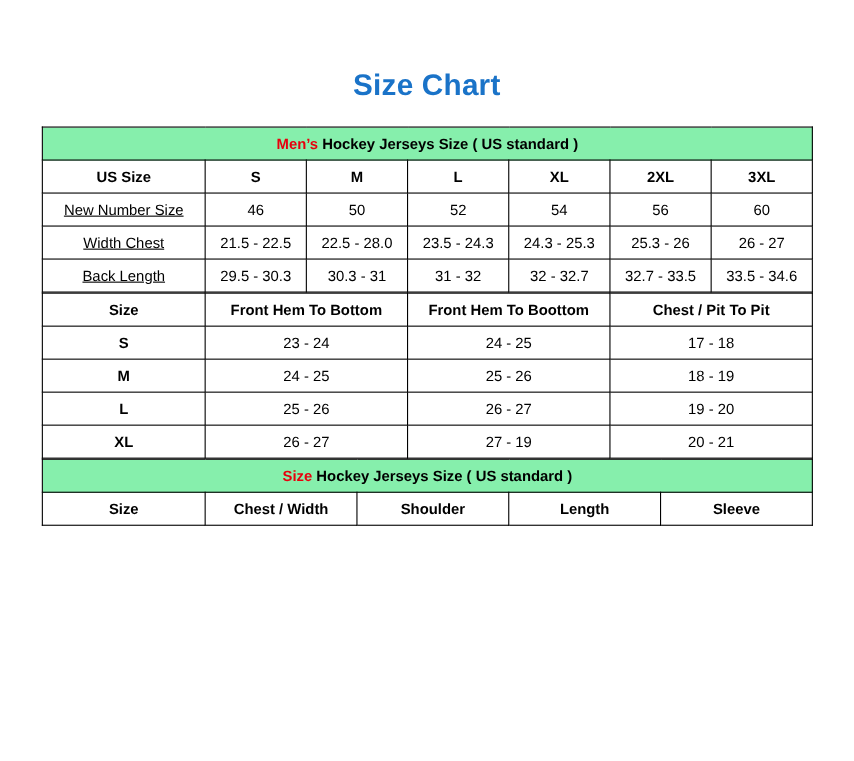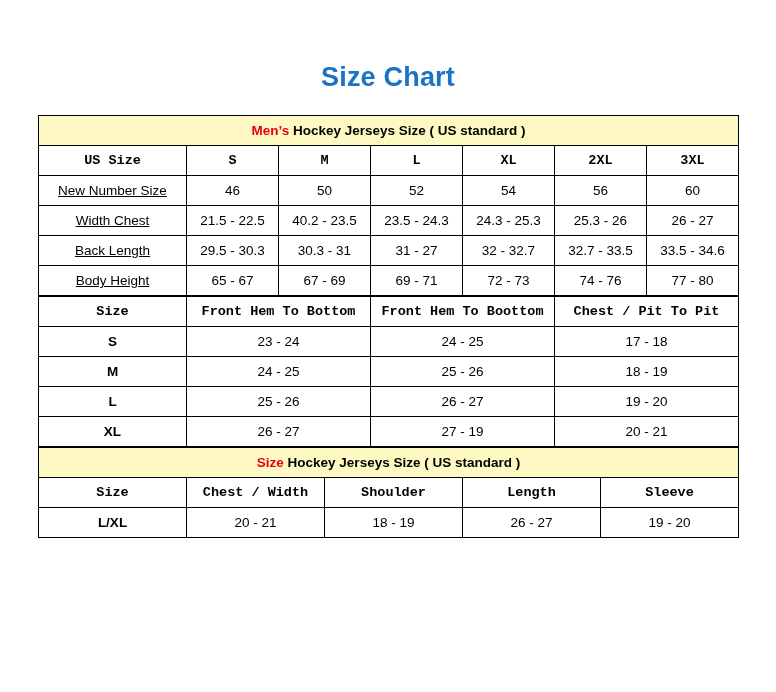--- a/index.html
+++ b/index.html
@@ -37,31 +37,30 @@
   }
   table.size-table td {
     border: 1px solid #000000;
     text-align: center;
     vertical-align: middle;
     font-size: 13.5px;
     height: 29px;
     padding: 0 2px;
   }
   td.section-header {
-    background: #fef9c3;
+    background: #86efac;
     font-weight: bold;
     font-size: 15px;
     height: 33px;
   }
   td.section-header .accent {
     color: #e8000d;
   }
   td.col-head {
     font-weight: bold;
-    font-family: Liberation Mono, monospace;
   }
   td.row-head {
     font-weight: normal;
     text-decoration: underline;
   }
   td.row-head-bold {
     font-weight: bold;
   }
 </style>
 </head>
@@ -101,43 +100,34 @@
           <td>46</td>
           <td>50</td>
           <td>52</td>
           <td>54</td>
           <td>56</td>
           <td>60</td>
         </tr>
         <tr>
           <td class="row-head">Width Chest</td>
           <td>21.5 - 22.5</td>
-          <td>40.2 - 23.5</td>
+          <td>22.5 - 28.0</td>
           <td>23.5 - 24.3</td>
           <td>24.3 - 25.3</td>
           <td>25.3 - 26</td>
           <td>26 - 27</td>
         </tr>
         <tr>
           <td class="row-head">Back Length</td>
           <td>29.5 - 30.3</td>
           <td>30.3 - 31</td>
-          <td>31 - 27</td>
+          <td>31 - 32</td>
           <td>32 - 32.7</td>
           <td>32.7 - 33.5</td>
           <td>33.5 - 34.6</td>
-        </tr>
-        <tr>
-          <td class="row-head">Body Height</td>
-          <td>65 - 67</td>
-          <td>67 - 69</td>
-          <td>69 - 71</td>
-          <td>72 - 73</td>
-          <td>74 - 76</td>
-          <td>77 - 80</td>
         </tr>
       </tbody>
     </table>
 
     <table class="size-table">
       <colgroup>
         <col style="width:148px">
         <col style="width:184px">
         <col style="width:184px">
         <col style="width:184px">
@@ -188,24 +178,17 @@
         <tr>
           <td class="section-header" colspan="5"><span class="accent">Size</span><span> Hockey Jerseys Size ( US standard )</span></td>
         </tr>
         <tr>
           <td class="col-head">Size</td>
           <td class="col-head">Chest / Width</td>
           <td class="col-head">Shoulder</td>
           <td class="col-head">Length</td>
           <td class="col-head">Sleeve</td>
         </tr>
-        <tr>
-          <td class="row-head-bold">L/XL</td>
-          <td>20 - 21</td>
-          <td>18 - 19</td>
-          <td>26 - 27</td>
-          <td>19 - 20</td>
-        </tr>
       </tbody>
     </table>
 
   </div>
 </div>
 
 </body></html>

